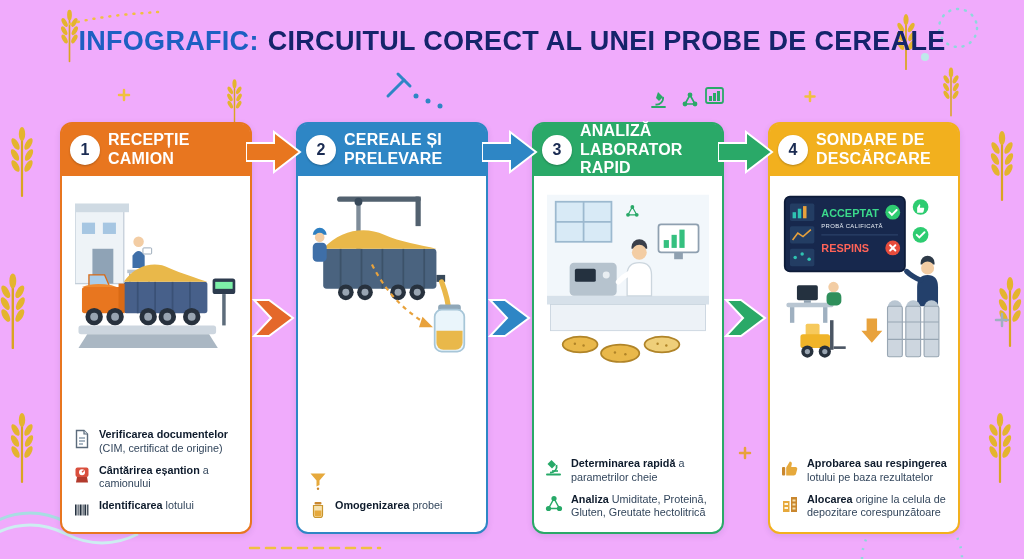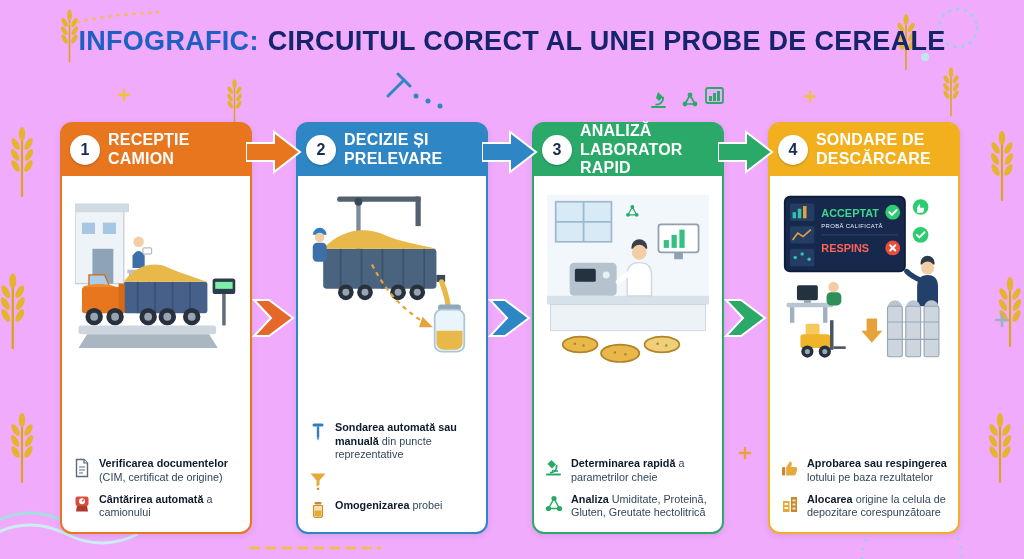--- a/index.html
+++ b/index.html
@@ -170,30 +170,45 @@
       </li>
       <li class="fact">
         <span class="fi">
           <svg viewBox="0 0 20 20">
               <rect x="3.5" y="2.5" width="13" height="9.5" rx="2" fill="#d94f3d"></rect>
               <circle cx="10" cy="7.2" r="3" fill="#fff"></circle>
               <path d="M10 7.2 L11.8 5.6" stroke="#d94f3d" stroke-width="1.3"></path>
               <path d="M5 12 L4 17.5 h12 L15 12" fill="#b23a2c"></path>
             </svg>
         </span>
-        <p class="ft"><strong>Cântărirea automată</strong> <span>a camionului</span></p>
+        <p class="ft"><strong>Cântărirea eșantion</strong> <span>a camionului</span></p>
+      </li>
+      <li class="fact">
+        <span class="fi">
+          <svg viewBox="0 0 20 20">
+              <g fill="#24313f">
+                <rect x="3" y="4.5" width="1.6" height="11"></rect>
+                <rect x="5.6" y="4.5" width="1" height="11"></rect>
+                <rect x="7.6" y="4.5" width="2" height="11"></rect>
+                <rect x="10.6" y="4.5" width="1" height="11"></rect>
+                <rect x="12.4" y="4.5" width="1.8" height="11"></rect>
+                <rect x="15.2" y="4.5" width="1.2" height="11"></rect>
+              </g>
+            </svg>
+        </span>
+        <p class="ft"><strong>Identificarea</strong> <span>lotului</span></p>
       </li>
     </ul>
   </section>
 
   <section class="panel p2">
     <header class="phead">
       <span class="pnum">2</span>
       <div class="ptitle">
-        <span>DECIZIE ȘI</span>
+        <span>CEREALE ȘI</span>
         <span>PRELEVARE</span>
       </div>
     </header>
     <div class="illus">
       <svg viewBox="0 0 186 198">
         <rect x="120" y="2" width="6" height="34" fill="#52616f"></rect>
         <rect x="30" y="2" width="96" height="6" rx="3" fill="#52616f"></rect>
         <rect x="52" y="8" width="5" height="58" fill="#7e8c99"></rect>
         <circle cx="54.5" cy="8" r="4.5" fill="#38495a"></circle>
         <rect x="14" y="62" width="130" height="46" rx="4" fill="#4a637f"></rect>
@@ -213,30 +228,20 @@
         <rect x="144" y="92" width="10" height="8" fill="#38495a"></rect>
         <path d="M150 100 C156 116 158 126 158 134" stroke="#e9b84a" stroke-width="6" fill="none" stroke-linecap="round"></path>
         <rect x="146" y="126" width="26" height="8" rx="3" fill="#8fa7b8"></rect>
         <rect x="142" y="132" width="34" height="48" rx="8" fill="#eaf5fb" stroke="#a7c6d8" stroke-width="2"></rect>
         <path d="M144 156 h30 v14 a8 8 0 0 1 -8 8 h-14 a8 8 0 0 1 -8 -8 z" fill="#e9b84a"></path>
         <path d="M70 80 C90 120 116 138 132 148" stroke="#e8a23c" stroke-width="2.5" stroke-dasharray="5 5" fill="none"></path>
         <polygon points="128,140 140,152 124,152" fill="#e8a23c"></polygon>
       </svg>
     </div>
     <ul class="facts">
-      <li class="fact">
-        <span class="fi">
-          <svg viewBox="0 0 20 20">
-              <rect x="4.5" y="1.5" width="11" height="3" rx="1.5" fill="#2e7fc1"></rect>
-              <rect x="8.8" y="4.5" width="2.4" height="11" fill="#2e7fc1"></rect>
-              <polygon points="8.8,15.5 11.2,15.5 10,18.8" fill="#2e7fc1"></polygon>
-            </svg>
-        </span>
-        <p class="ft"><strong>Sondarea automată sau manuală</strong> <span>din puncte reprezentative</span></p>
-      </li>
       <li class="fact">
         <span class="fi">
           <svg viewBox="0 0 20 20">
               <polygon points="2.5,2.5 17.5,2.5 11.5,9.5 11.5,14 8.5,15.5 8.5,9.5" fill="#e6a93c"></polygon>
               <circle cx="10" cy="17.8" r="1.2" fill="#c9872e"></circle>
             </svg>
         </span>
       </li>
       <li class="fact">
         <span class="fi">

